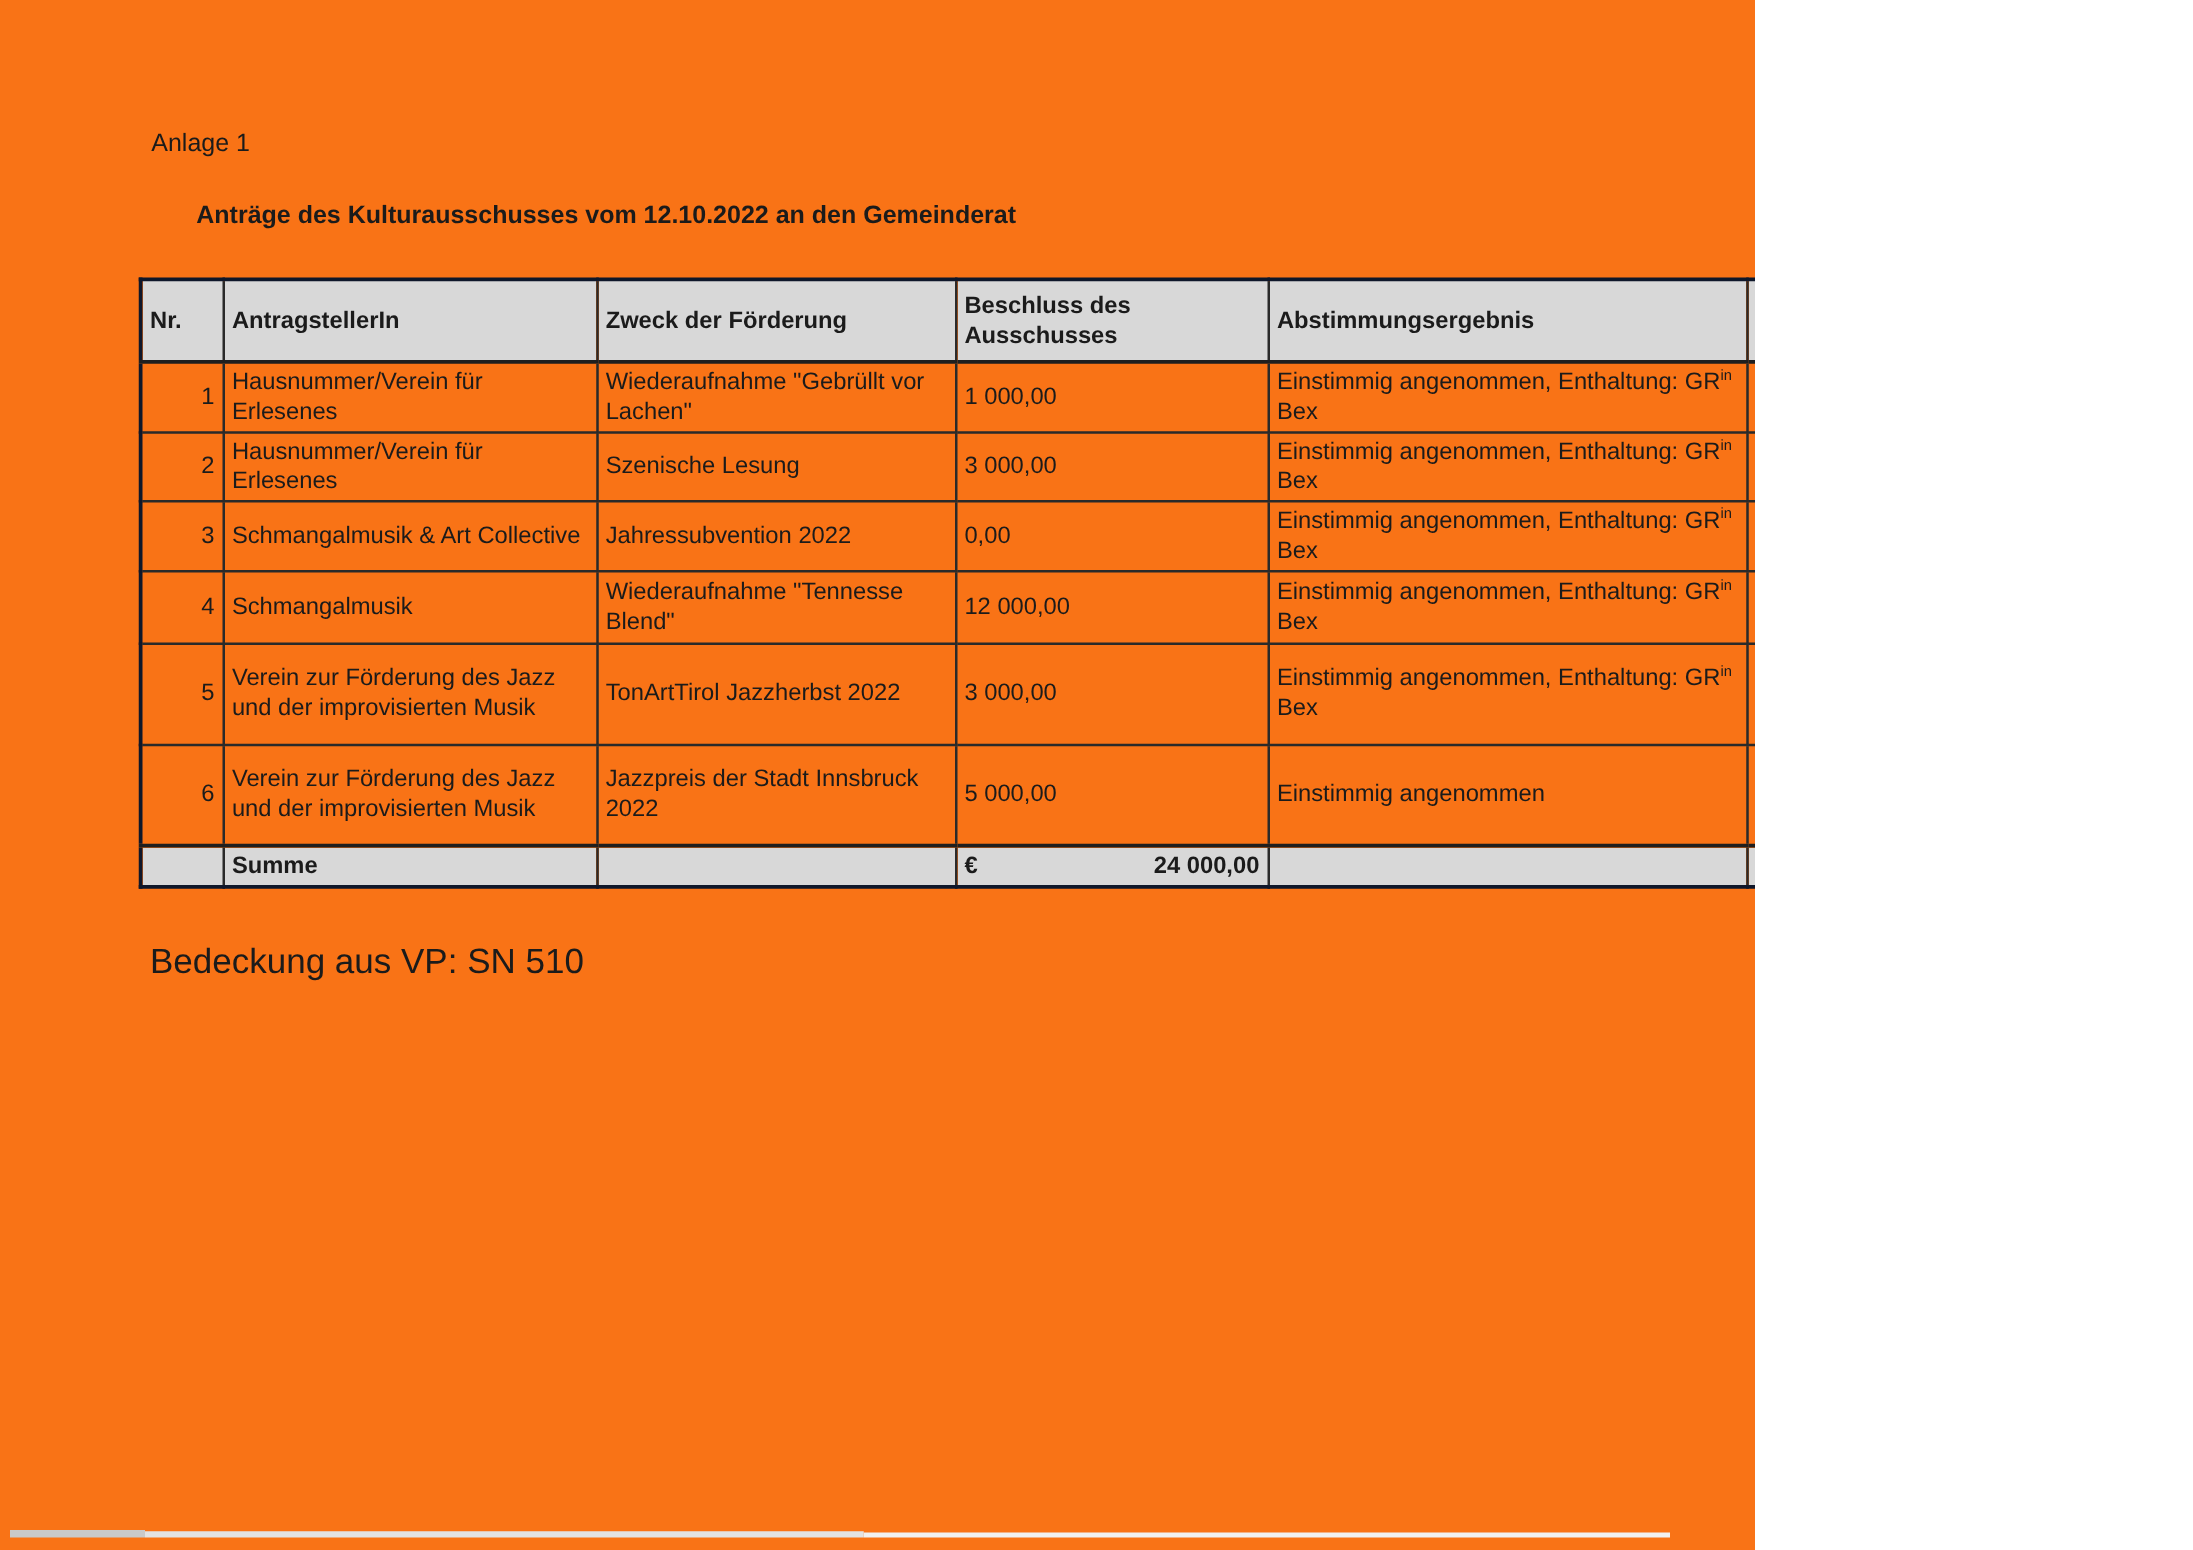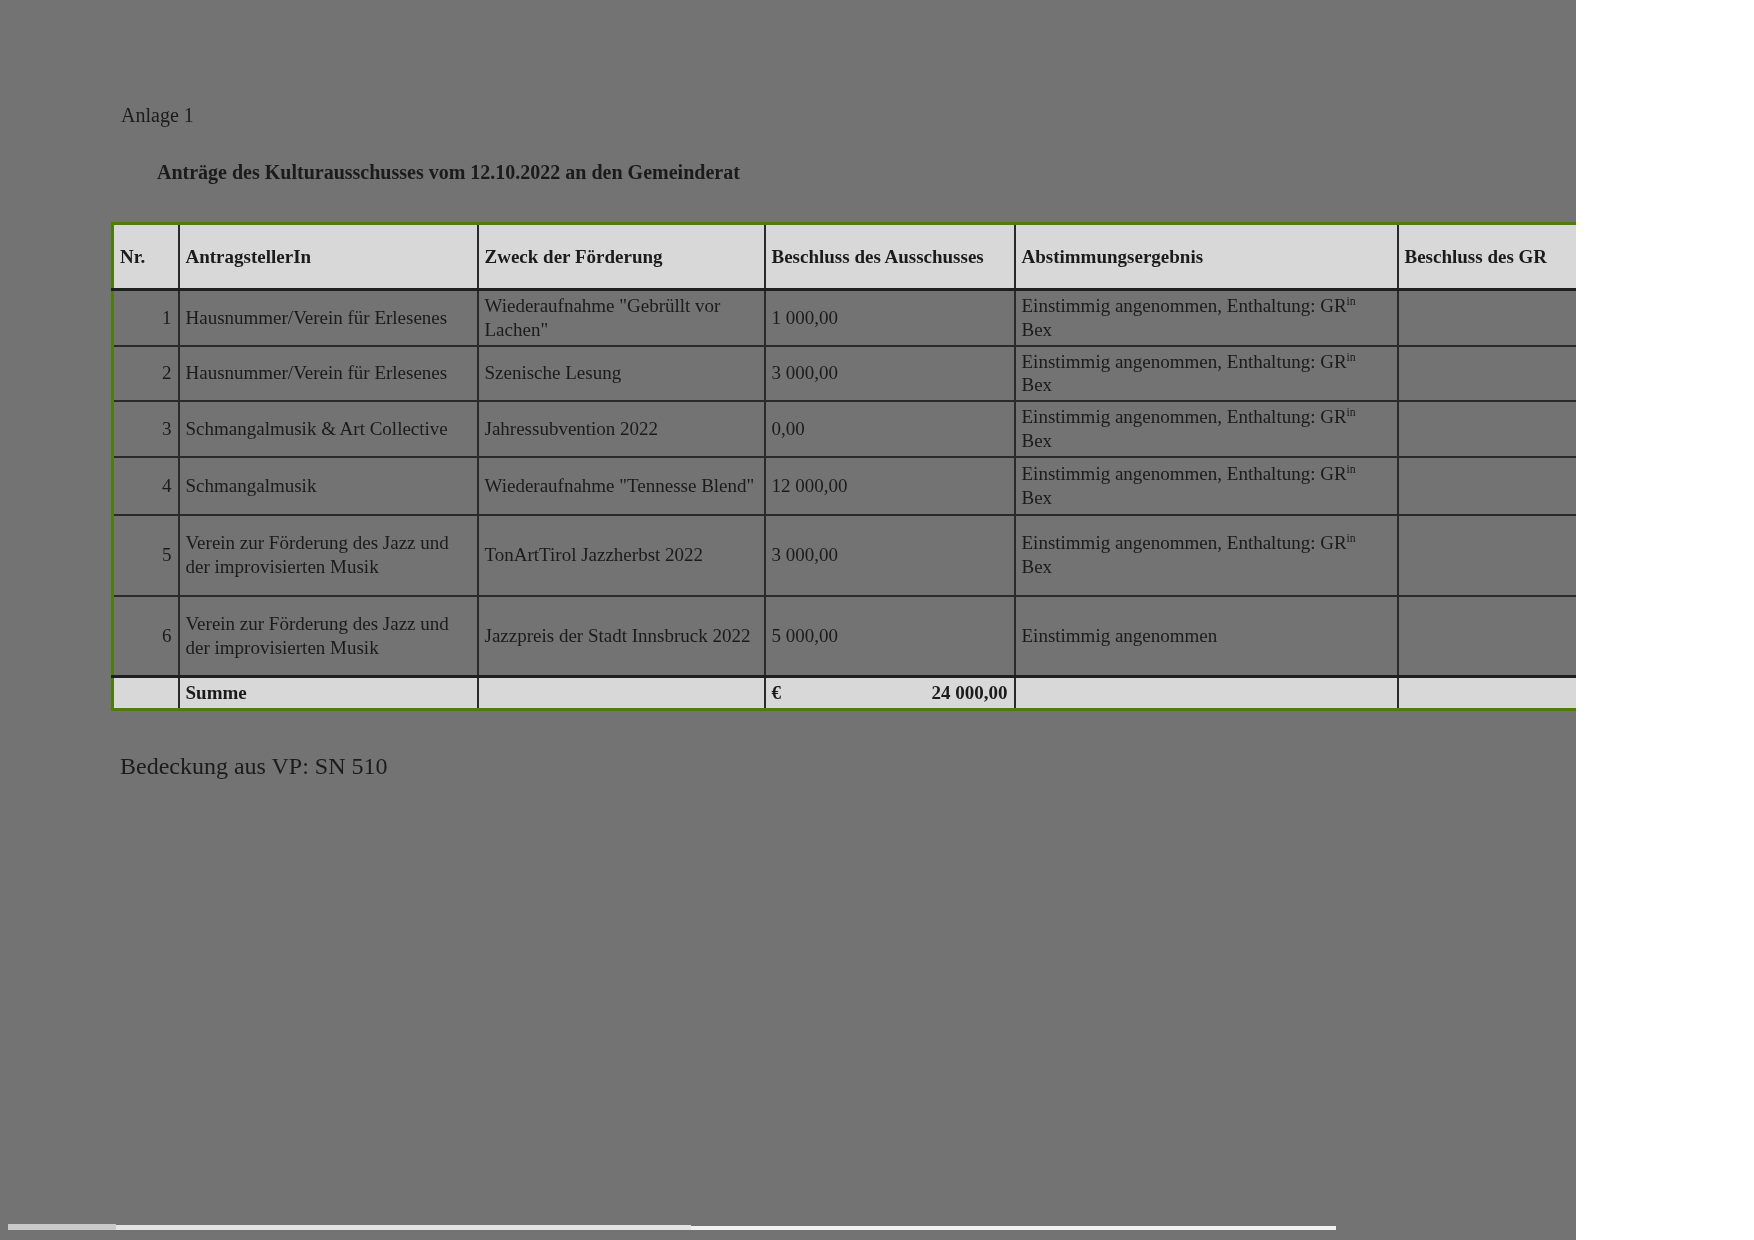--- a/index.html
+++ b/index.html
@@ -2,24 +2,24 @@
 <html><head>
 <meta charset="utf-8">
 <style>
   html, body {
     margin: 0;
     padding: 0;
     background: #ffffff;
   }
   .page {
     position: relative;
-    width: 1576px;
+    width: 1404px;
     height: 1240px;
-    background: #737373;
-    font-family: Liberation Serif, serif;
+    background: #f97316;
+    font-family: Liberation Sans, sans-serif;
     color: #1b1b1b;
     overflow: hidden;
   }
   
   .scan-smudge-right {
     position: absolute;
     left: 1678px;
     top: 205px;
     width: 7px;
     height: 540px;
@@ -61,31 +61,31 @@
     left: 120px;
     top: 161px;
     font-size: 20px;
     font-weight: bold;
     margin-left: 37px;
   }
   .footnote {
     position: absolute;
     left: 120px;
     top: 753px;
-    font-size: 24px;
+    font-size: 28px;
   }
 
   table.grants {
     position: absolute;
     left: 111px;
     top: 222px;
     width: 1537px;
     border-collapse: collapse;
     table-layout: fixed;
-    border: 3px solid #4d7c0f;
+    border: 3px solid #0f172a;
     font-size: 19px;
     line-height: 1.25;
   }
   table.grants th, table.grants td {
     border: 2px solid #2a2a2a;
     padding: 3px 6px;
     vertical-align: middle;
     overflow: hidden;
   }
   table.grants thead th {

